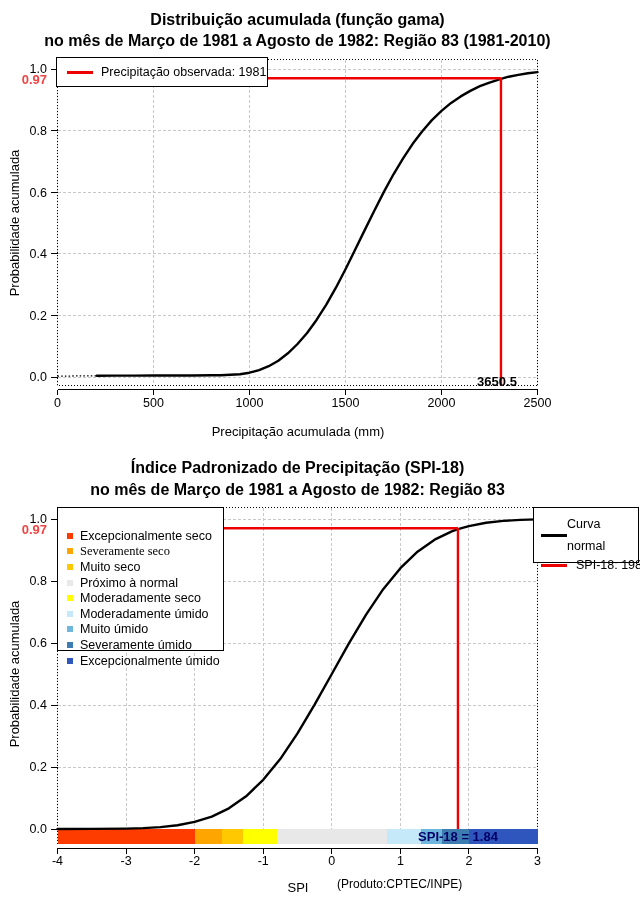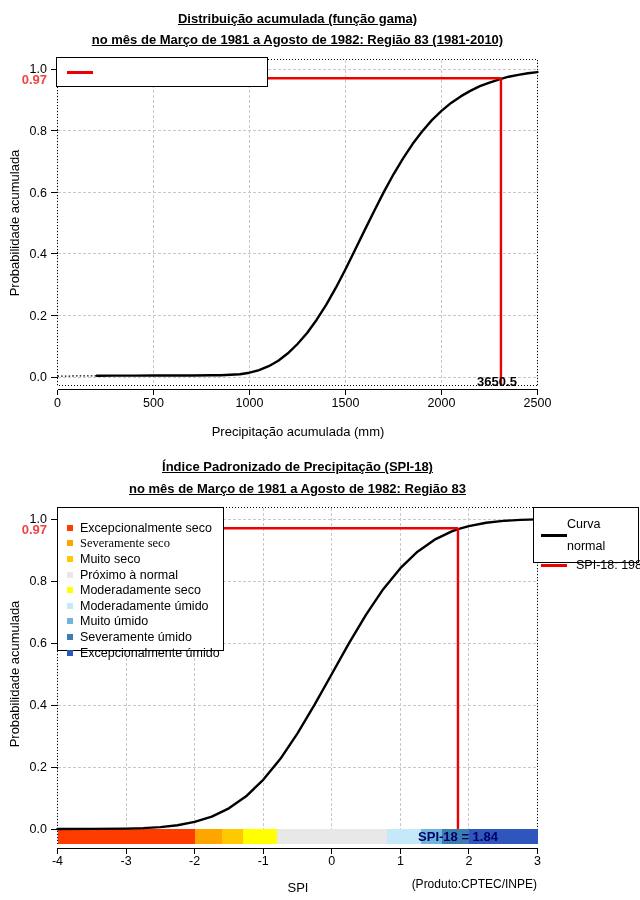--- a/index.html
+++ b/index.html
@@ -4,21 +4,21 @@
 <style>
   html,body{margin:0;padding:0;background:#ffffff;}
   #app{
     position:relative;width:640px;height:900px;background:#ffffff;
     font-family:"Liberation Sans",sans-serif;color:#000;overflow:hidden;
   }
   #plots{position:absolute;left:0;top:0;}
   svg text{font-family:"Liberation Sans",sans-serif;fill:#000;}
   .title-line{
     position:absolute;left:0;width:595px;text-align:center;
-    font-weight:bold;font-size:13px;white-space:nowrap;text-decoration:underline;
+    font-weight:bold;font-size:16px;white-space:nowrap;
   }
   .axis-xlabel{
     position:absolute;left:98px;width:400px;text-align:center;font-size:13px;
   }
   .ylab{
     position:absolute;white-space:nowrap;font-size:13px;
     transform:translate(-50%,-50%) rotate(-90deg);
   }
   .legend-box{
     position:absolute;background:#ffffff;border:1px solid #000;
@@ -142,33 +142,34 @@
   <div class="title-line" style="top:32px">no mês de Março de 1981 a Agosto de 1982: Região 83 (1981-2010)</div>
 
   <div class="ylab" style="left:14px;top:223px">Probabilidade acumulada</div>
   <div class="axis-xlabel" style="top:424px">Precipitação acumulada (mm)</div>
 
   <div class="annot gray-marker" style="top:72px">0.97</div>
   <div class="annot" style="left:457px;top:374px;width:80px;text-align:center">3650.5</div>
 
   <div class="legend-box leg-row" style="left:56px;top:57px;width:212px;height:30px">
     <span class="line-swatch" style="background:#EE0000;margin-left:10px"></span>
+    <span style="margin-left:8px;white-space:nowrap">Precipitação observada: 1981</span>
   </div>
 
   <div class="title-line" style="top:459px">Índice Padronizado de Precipitação (SPI-18)</div>
   <div class="title-line" style="top:481px">no mês de Março de 1981 a Agosto de 1982: Região 83</div>
 
   <div class="ylab" style="left:14px;top:674px">Probabilidade acumulada</div>
   <div class="axis-xlabel" style="top:880px">SPI</div>
-  <div class="credit" style="left:337px;top:877px;width:200px;text-align:right">(Produto:CPTEC/INPE)</div>
+  <div class="credit" style="left:337px;top:877px;width:200px;">(Produto:CPTEC/INPE)</div>
 
   <div class="annot gray-marker" style="top:522px">0.97</div>
   <div class="annot" style="left:398px;top:829px;width:120px;text-align:center;font-size:13px;color:#000066">SPI-18 = 1.84</div>
 
-  <div class="legend-box" style="left:57px;top:507px;width:167px;height:144px;padding-top:12px" id="cat-legend">
+  <div class="legend-box" style="left:57px;top:507px;width:167px;height:144px;padding-top:20px" id="cat-legend">
       <div class="cat-row">
         <span class="sq-swatch" style="background: rgb(255, 60, 0);"></span>
         <span style="white-space: nowrap;">Excepcionalmente seco</span>
       </div>
       <div class="cat-row">
         <span class="sq-swatch" style="background: rgb(255, 165, 0);"></span>
         <span style="white-space: nowrap; font-family: Liberation Serif, serif;">Severamente seco</span>
       </div>
       <div class="cat-row">
         <span class="sq-swatch" style="background: rgb(255, 200, 0);"></span>

